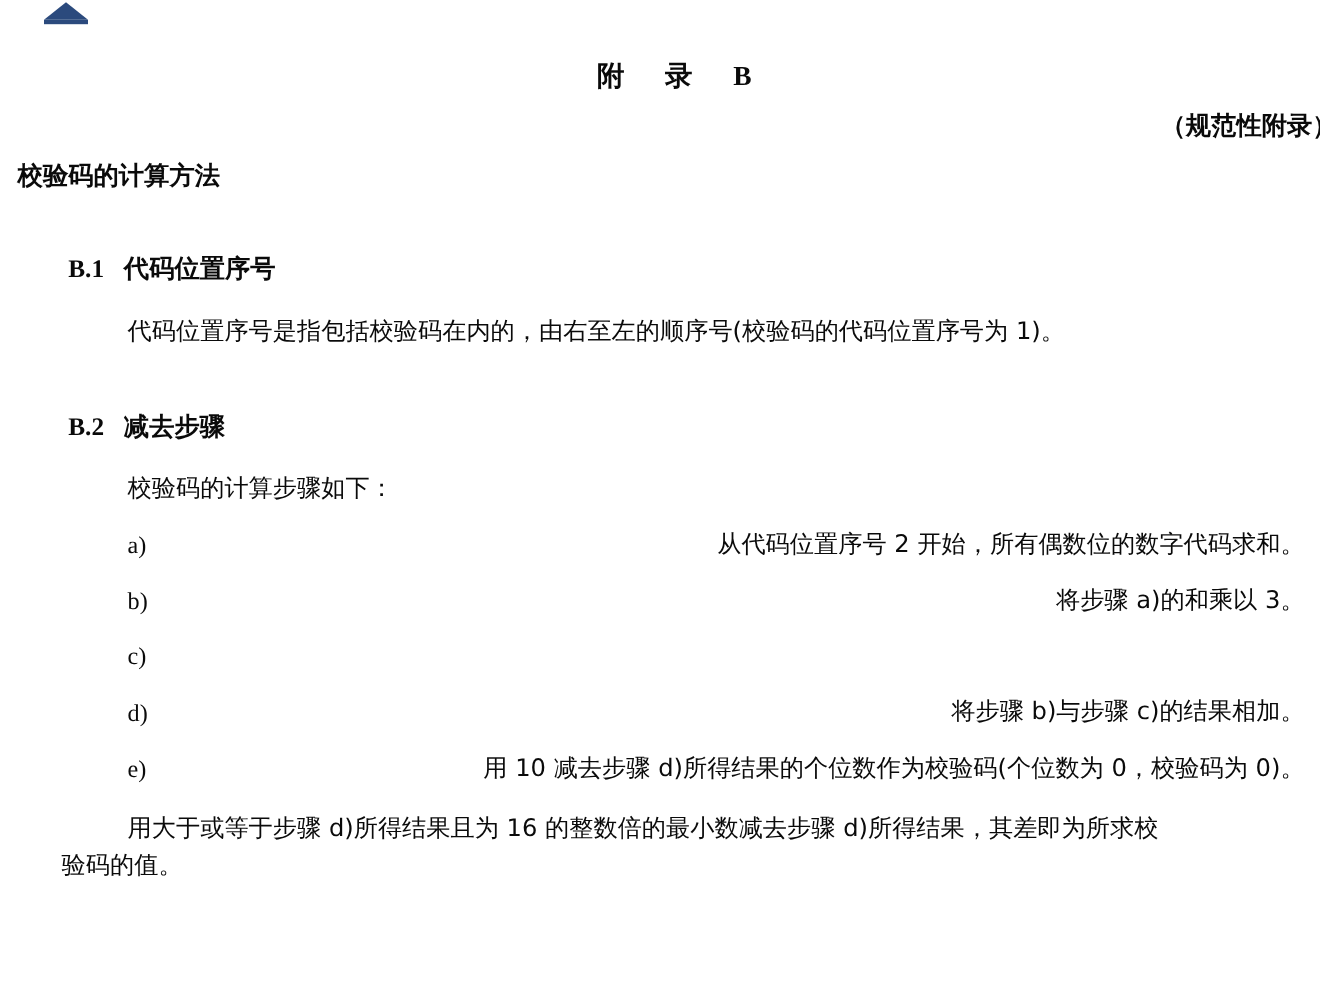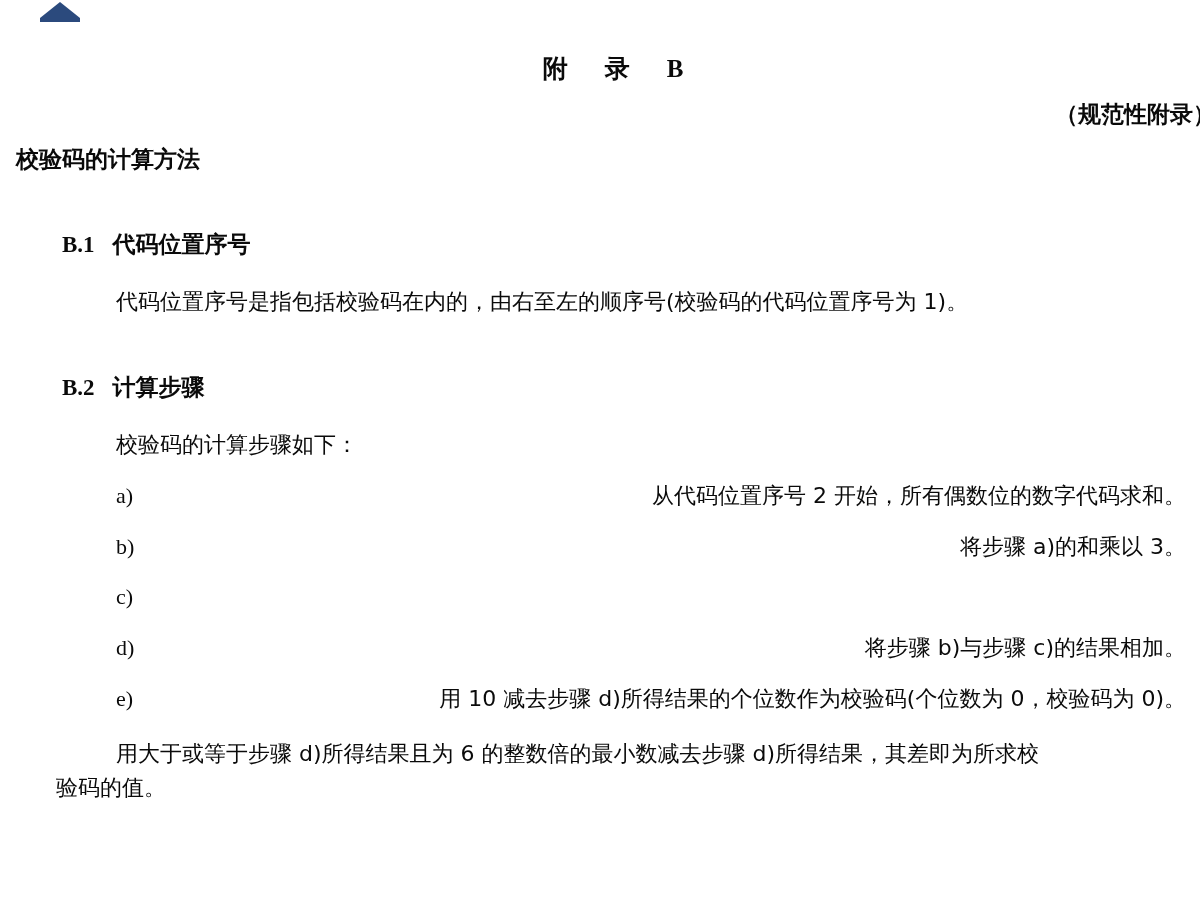--- a/index.html
+++ b/index.html
@@ -155,21 +155,21 @@
 
     <div class="section">
       <div class="sec-head">
         <span class="num">B.1</span><span>代码位置序号</span>
       </div>
       <div class="para">代码位置序号是指包括校验码在内的，由右至左的顺序号(校验码的代码位置序号为 1)。</div>
     </div>
 
     <div class="section">
       <div class="sec-head">
-        <span class="num">B.2</span><span>计算步骤</span>
+        <span class="num">B.2</span><span>减去步骤</span>
       </div>
       <div class="para">校验码的计算步骤如下：</div>
 
       <div class="list">
         <div class="list-item">
           <span class="marker">a)</span>
           <span class="text">从代码位置序号 2 开始，所有偶数位的数字代码求和。</span>
         </div>
         <div class="list-item">
           <span class="marker">b)</span>
@@ -182,19 +182,19 @@
           <span class="marker">d)</span>
           <span class="text">将步骤 b)与步骤 c)的结果相加。</span>
         </div>
         <div class="list-item">
           <span class="marker">e)</span>
           <span class="text">用 10 减去步骤 d)所得结果的个位数作为校验码(个位数为 0，校验码为 0)。</span>
         </div>
       </div>
 
       <div class="tail">
-        <span>用大于或等于步骤 d)所得结果且为 6 的整数倍的最小数减去步骤 d)所得结果，其差即为所求校</span>
+        <span>用大于或等于步骤 d)所得结果且为 16 的整数倍的最小数减去步骤 d)所得结果，其差即为所求校</span>
         <span class="second-line">验码的值。</span>
       </div>
     </div>
 
   </div>
 </div>
 
 </body></html>

